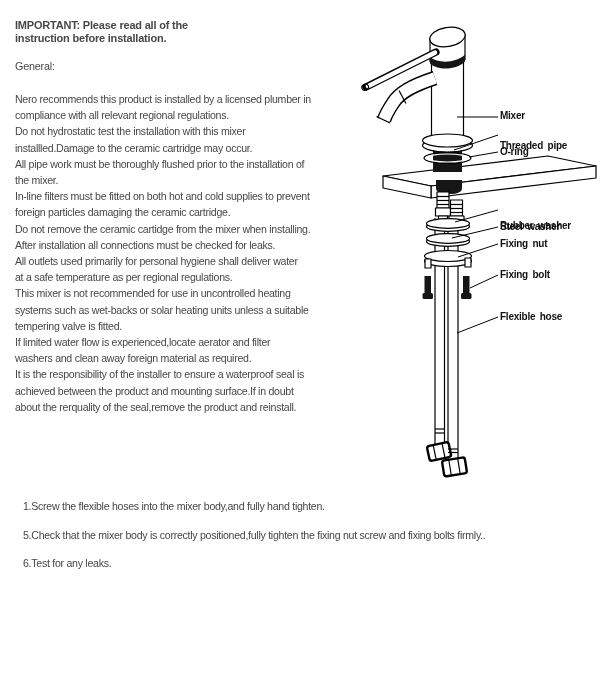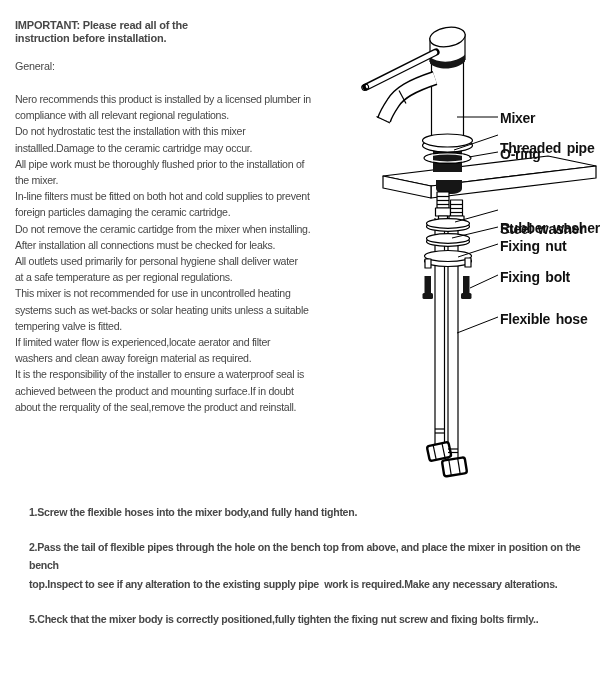--- a/index.html
+++ b/index.html
@@ -17,28 +17,28 @@
     left:15px;top:60px;font-size:10.8px;letter-spacing:-0.2px;font-weight:500;
   }
   .general-body{
     left:15px;top:91px;width:362px;
     font-size:10.6px;line-height:16.2px;letter-spacing:-0.28px;
   }
   .steps-block{
     left:13px;top:487px;width:590px;
     font-size:10.6px;line-height:18.7px;letter-spacing:-0.28px;
   }
-  .step{margin:16px;padding:0;font-weight:bold;}
+  .step{margin:10px;padding:0;}
   .diagram{
     left:358px;top:0px;width:250px;height:485px;
   }
   .diagram svg{position:absolute;left:0;top:0;}
   .dlabel{
     position:absolute;left:142px;white-space:nowrap;
-    font-size:14px;font-weight:700;color:#111;letter-spacing:-0.25px;word-spacing:2px;
+    font-size:10px;font-weight:700;color:#111;letter-spacing:-0.25px;word-spacing:2px;
   }
   .lbl-mixer{top:110px;}
   .lbl-threaded-pipe{top:140px;}
   .lbl-o-ring{top:146px;}
   .lbl-rubber-washer{top:220px;}
   .lbl-steel-washer{top:221px;}
   .lbl-fixing-nut{top:238px;}
   .lbl-fixing-bolt{top:269px;}
   .lbl-flexible-hose{top:311px;}
 </style>
@@ -206,16 +206,15 @@
   <div class="dlabel lbl-o-ring">O-ring</div>
   <div class="dlabel lbl-rubber-washer">Rubber washer</div>
   <div class="dlabel lbl-steel-washer">Steel washer</div>
   <div class="dlabel lbl-fixing-nut">Fixing nut</div>
   <div class="dlabel lbl-fixing-bolt">Fixing bolt</div>
   <div class="dlabel lbl-flexible-hose">Flexible hose</div>
 </div>
 
 <div class="abs steps-block">
   <div class="step pre">1.Screw the flexible hoses into the mixer body,and fully hand tighten.</div>
-  <div class="step pre">2.Pass the tail of flexible pipes through the hole on the bench top from above, and place the mixer in position on the bench
-top.Inspect to see if any alteration to the existing supply pipe  work is required.Make any necessary alterations.</div>
   <div class="step pre">5.Check that the mixer body is correctly positioned,fully tighten the fixing nut screw and fixing bolts firmly..</div>
+  <div class="step pre">6.Test for any leaks.</div>
 </div>
 
 </body></html>

